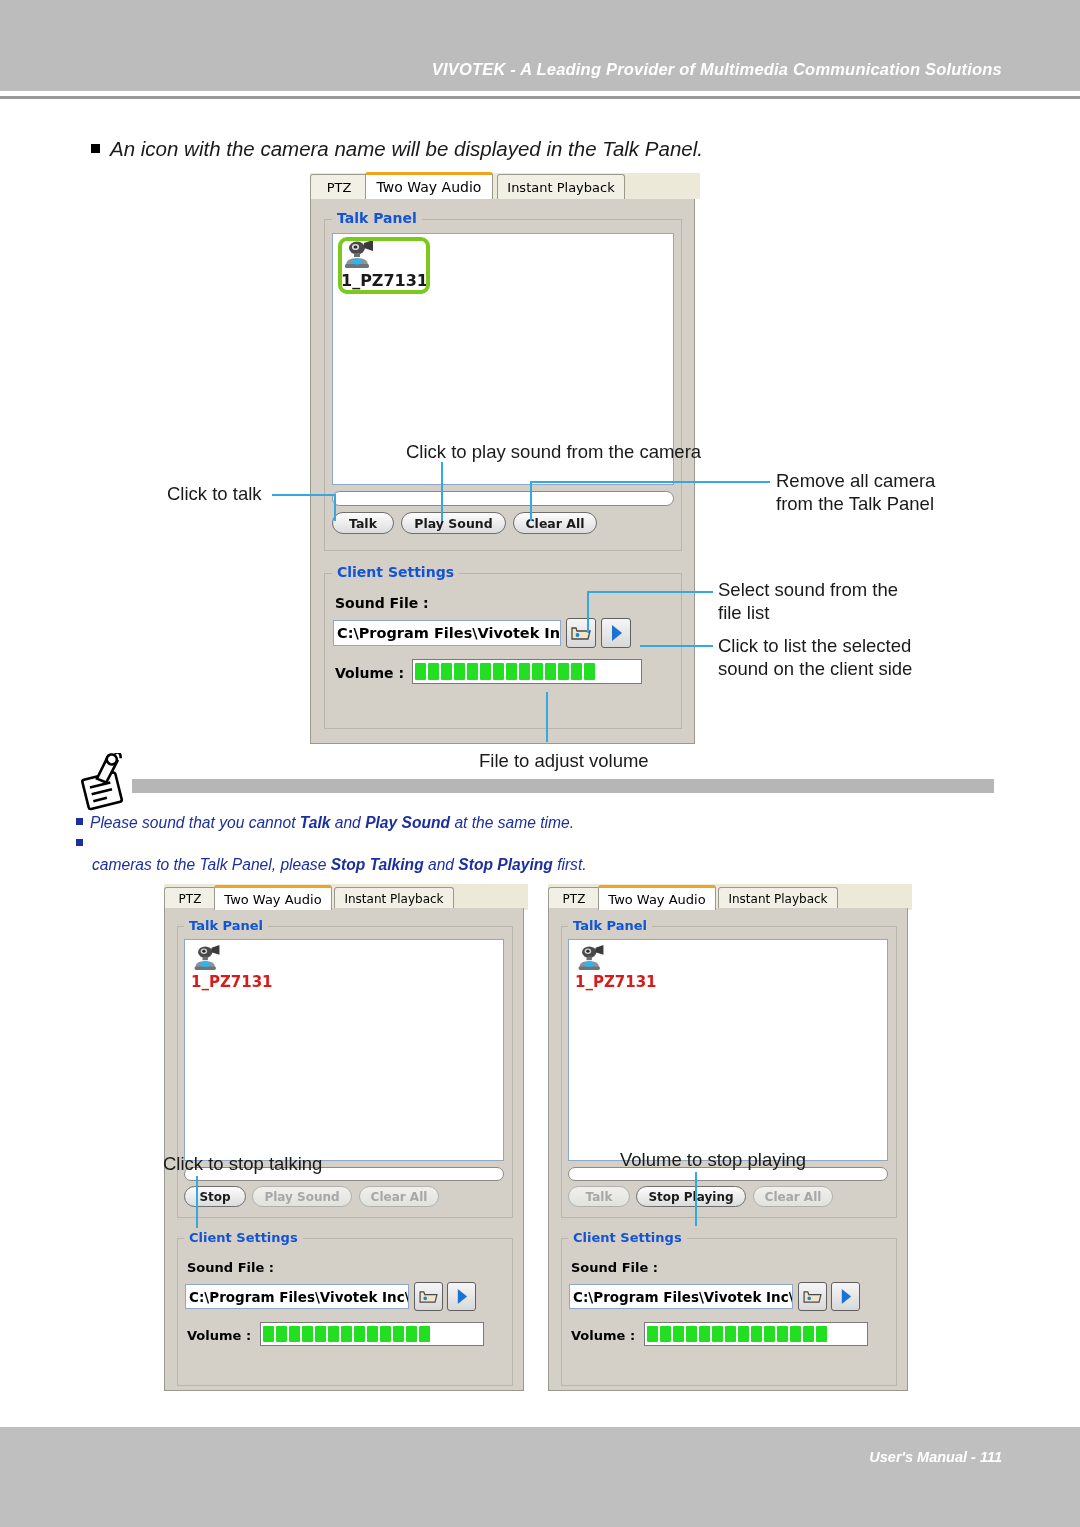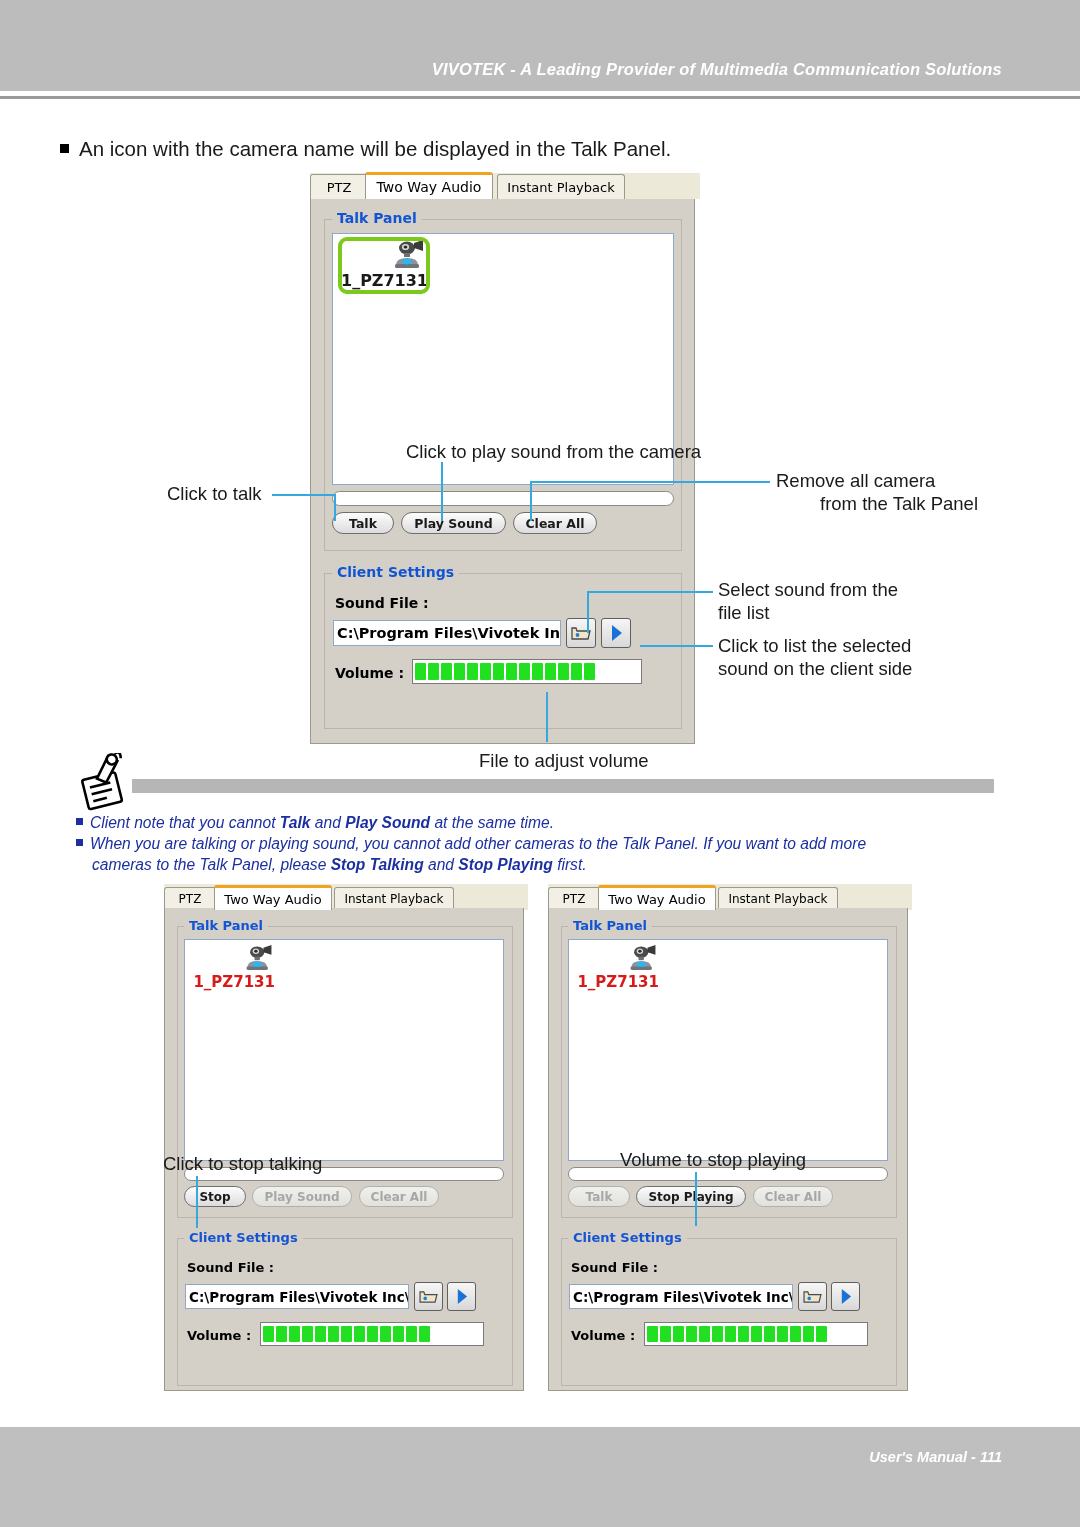--- a/index.html
+++ b/index.html
@@ -92,21 +92,21 @@
     position:absolute;border:1px solid #b9b5a8;box-sizing:border-box;
   }
   .grp-title{
     position:absolute;background:#d4d0c8;color:#1254d4;
     font-weight:bold;padding:0 5px;white-space:nowrap;
   }
   .cam-list{
     position:absolute;background:#ffffff;border:1px solid #8fa8c8;
     box-sizing:border-box;overflow:hidden;
   }
-  .cam-item{position:absolute;text-align:right;}
+  .cam-item{position:absolute;text-align:left;}
   .cam-label{font-weight:bold;white-space:nowrap;}
   .cam-sel-box{
     position:absolute;border:4px solid #7ac91b;border-radius:9px;
     box-sizing:border-box;
   }
   .slider{
     position:absolute;background:#ffffff;border:1px solid #8a8a8a;
     border-radius:8px;box-sizing:border-box;
   }
   .btn{
@@ -137,21 +137,21 @@
   }
   .volseg{background:#22e021;margin-right:2px;border-radius:1px;}
 </style>
 </head>
 <body>
 
 <div class="page-header"></div>
 <div class="header-title">VIVOTEK - A Leading Provider of Multimedia Communication Solutions</div>
 <div class="header-rule"></div>
 
-<div class="bullet-line" style="left:60px;top:137px;">
+<div class="bullet-line" style="left:91px;top:137px;font-style:italic;">
   <span class="sq"></span><span>An icon with the camera name will be displayed in the Talk Panel.</span>
 </div>
 
 <div class="app" style="left:310px;top:172px;width:390px;height:572px;">
 
   <div class="tabstrip">
     <div class="tabstrip-bg"></div>
     <div class="tab" style="left:0px;width:58px;">
       <span>PTZ</span>
     </div>
@@ -238,21 +238,21 @@
 </div>
 
 <div class="callout" style="left:167px;top:482px;">Click to talk</div>
 <div class="lead lead-h" style="left:272px;top:494px;width:64px;"></div>
 <div class="lead lead-v" style="left:334px;top:494px;height:27px;"></div>
 
 <div class="callout" style="left:406px;top:440px;">Click to play sound from the camera</div>
 <div class="lead lead-v" style="left:441px;top:462px;height:59px;"></div>
 
 <div class="callout" style="left:776px;top:469px;">Remove all camera</div>
-<div class="callout" style="left:776px;top:492px;margin-left:44px;">from the Talk Panel</div>
+<div class="callout" style="left:776px;top:492px;">from the Talk Panel</div>
 <div class="lead lead-h" style="left:530px;top:481px;width:240px;"></div>
 <div class="lead lead-v" style="left:530px;top:481px;height:40px;"></div>
 
 <div class="callout" style="left:718px;top:578px;">Select sound from the</div>
 <div class="callout" style="left:718px;top:601px;">file list</div>
 <div class="lead lead-h" style="left:587px;top:591px;width:126px;"></div>
 <div class="lead lead-v" style="left:587px;top:591px;height:42px;"></div>
 
 <div class="callout" style="left:718px;top:634px;">Click to list the selected</div>
 <div class="callout" style="left:718px;top:657px;">sound on the client side</div>
@@ -270,25 +270,25 @@
       <line x1="13" y1="45" x2="27" y2="45" stroke="#000" stroke-width="2.6"></line>
       <path d="M22 24 L38 5 L46 12 L30 30 Z" fill="#ffffff" stroke="#000" stroke-width="2.6"></path>
       <circle cx="41" cy="9" r="5" fill="#ffffff" stroke="#000" stroke-width="2.6"></circle>
       <path d="M45 4 Q52 2 50 10" fill="none" stroke="#000" stroke-width="2.6"></path>
     </g>
   </svg>
 </div>
 <div class="note-bar"></div>
 
 <div class="note-line" style="left:76px;top:812px;width:960px;">
-  <span class="nsq"></span><span>Client note that you cannot </span><b>Talk</b><span> and </span><b>Play Sound</b><span> at the same time.</span>
+  <span class="nsq"></span><span>Please sound that you cannot </span><b>Talk</b><span> and </span><b>Play Sound</b><span> at the same time.</span>
 </div>
 
 <div class="note-line" style="left:76px;top:833px;width:960px;">
-  <span class="nsq"></span><span>When you are talking or playing sound, you cannot add other cameras to the Talk Panel. If you want to add more</span>
+  <span class="nsq"></span>
 </div>
 <div class="note-line" style="left:92px;top:854px;width:960px;">
   <span>cameras to the Talk Panel, please </span><b>Stop Talking</b><span> and </span><b>Stop Playing</b><span> first.</span>
 </div>
 
 <div class="app" style="left:164px;top:883px;width:364px;height:508px;">
 
   <div class="tabstrip">
     <div class="tabstrip-bg"></div>
     <div class="tab" style="left:0px;width:52px;height:23px;font-size:12px;">

